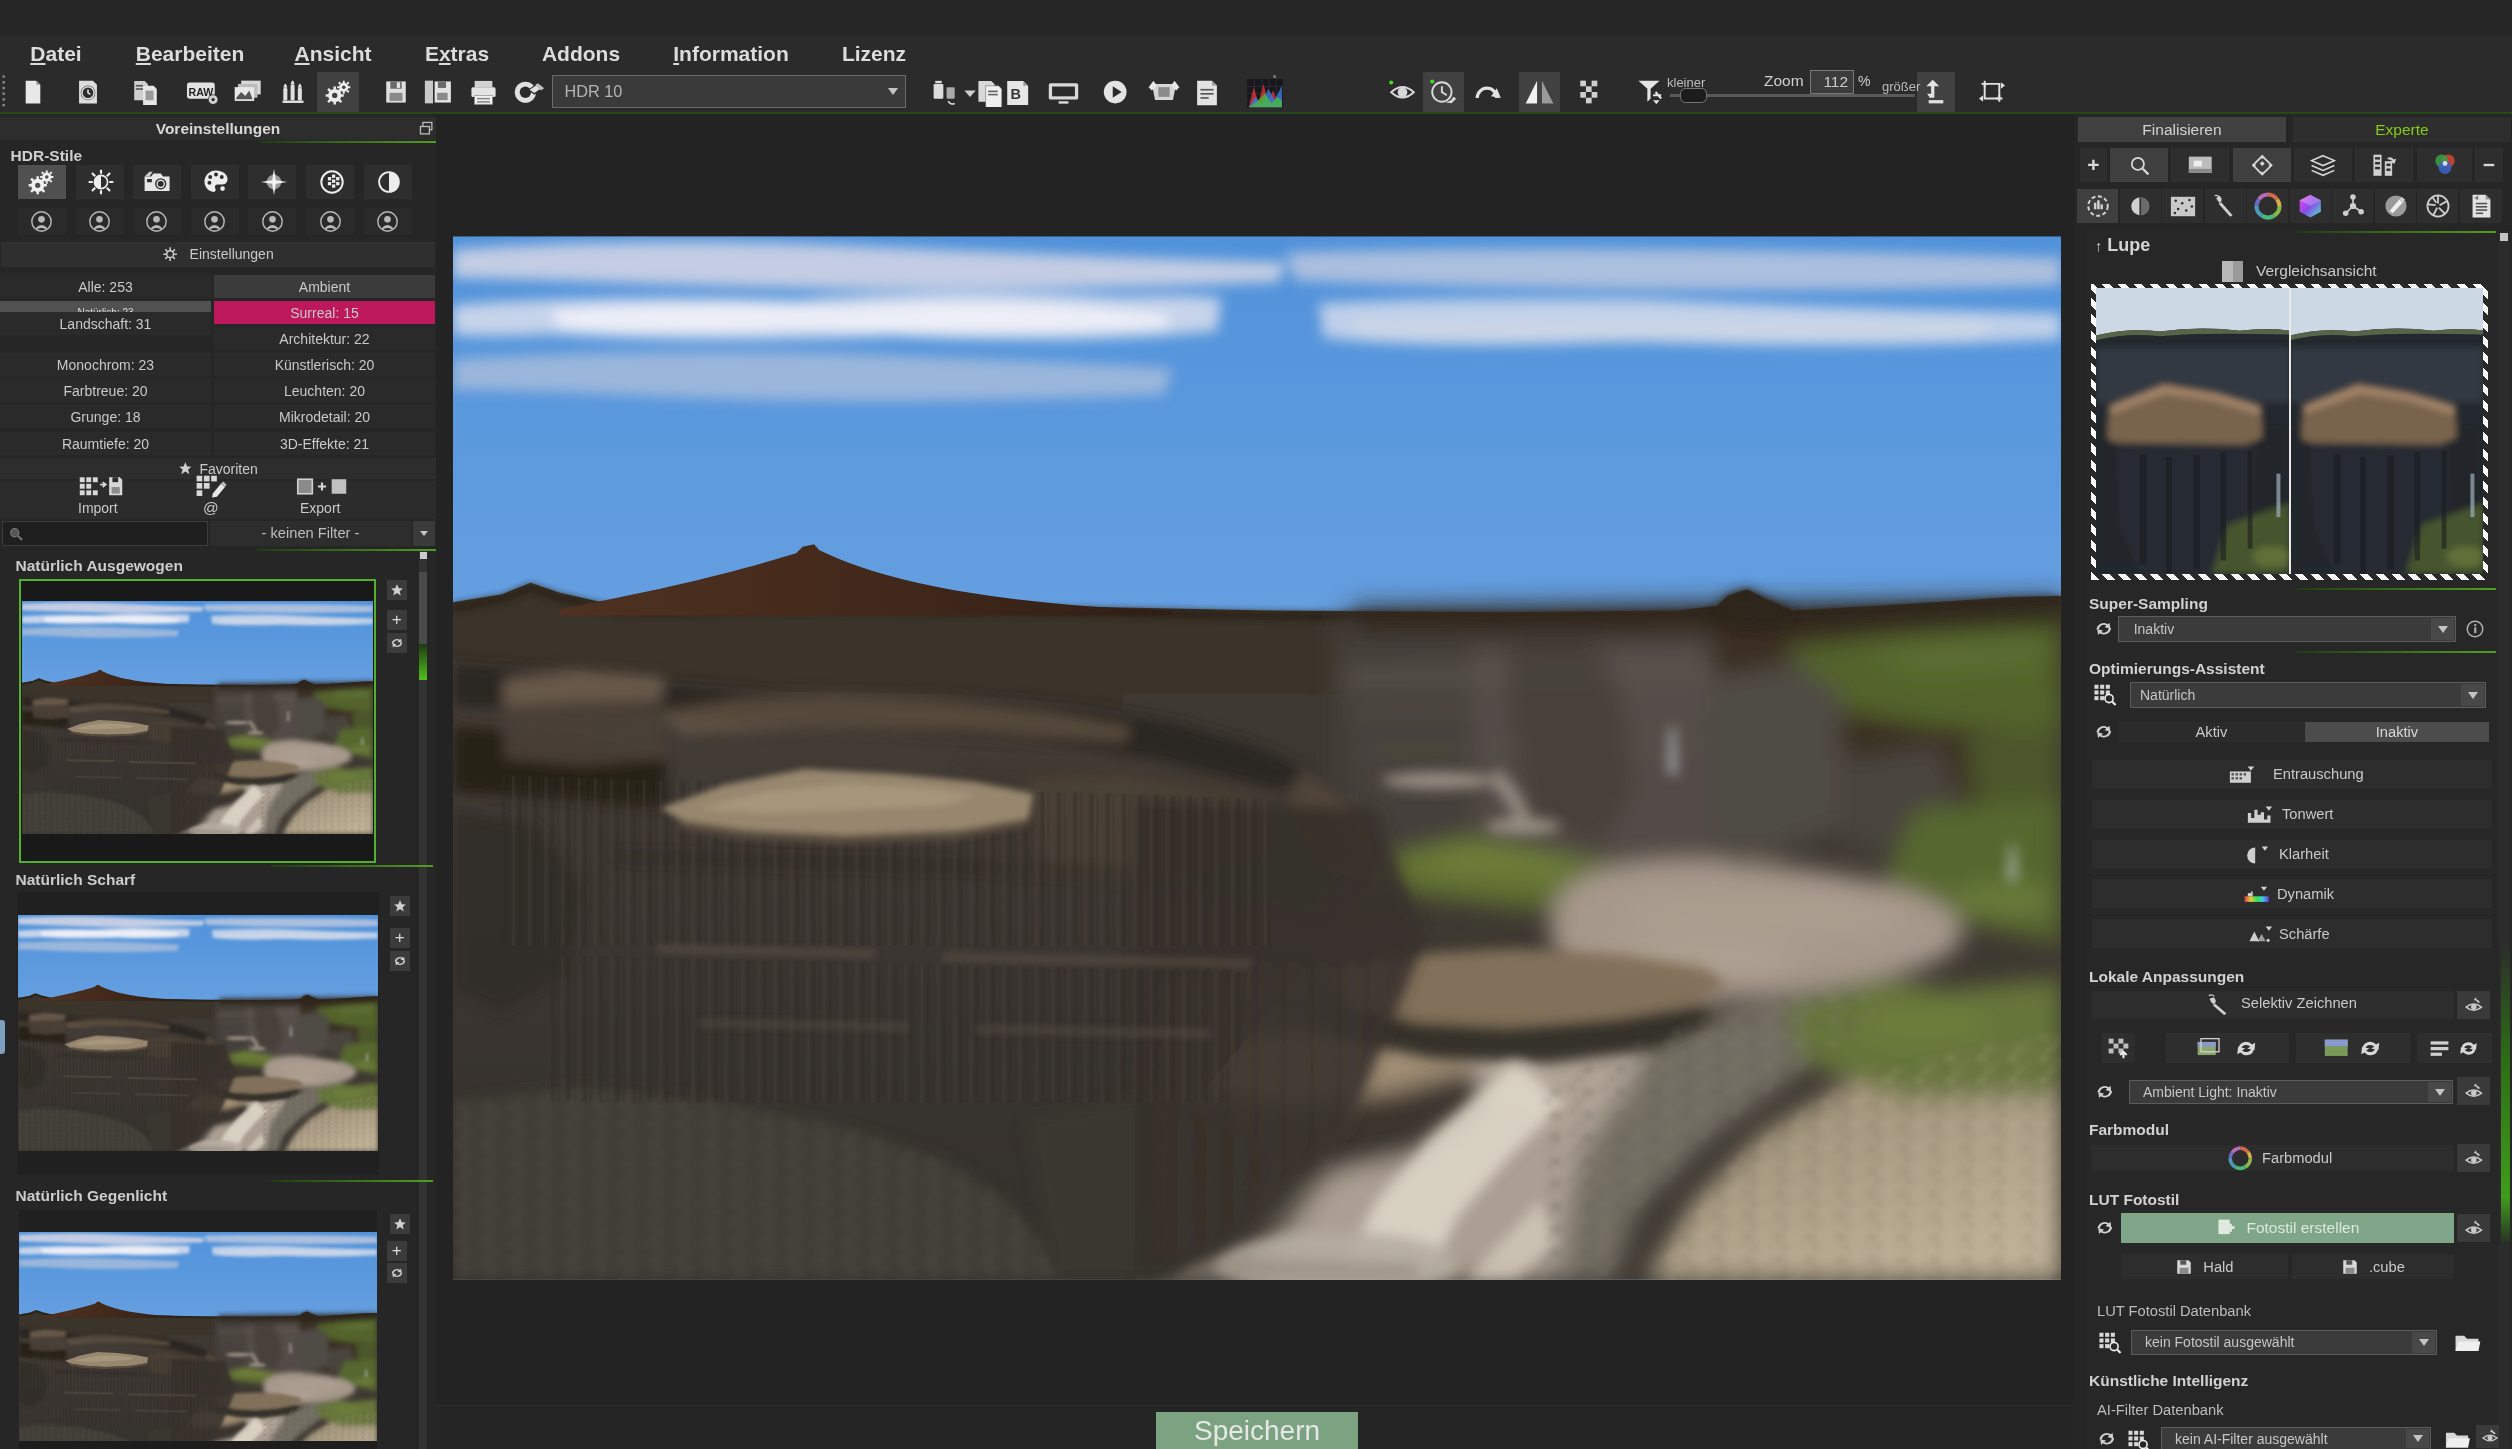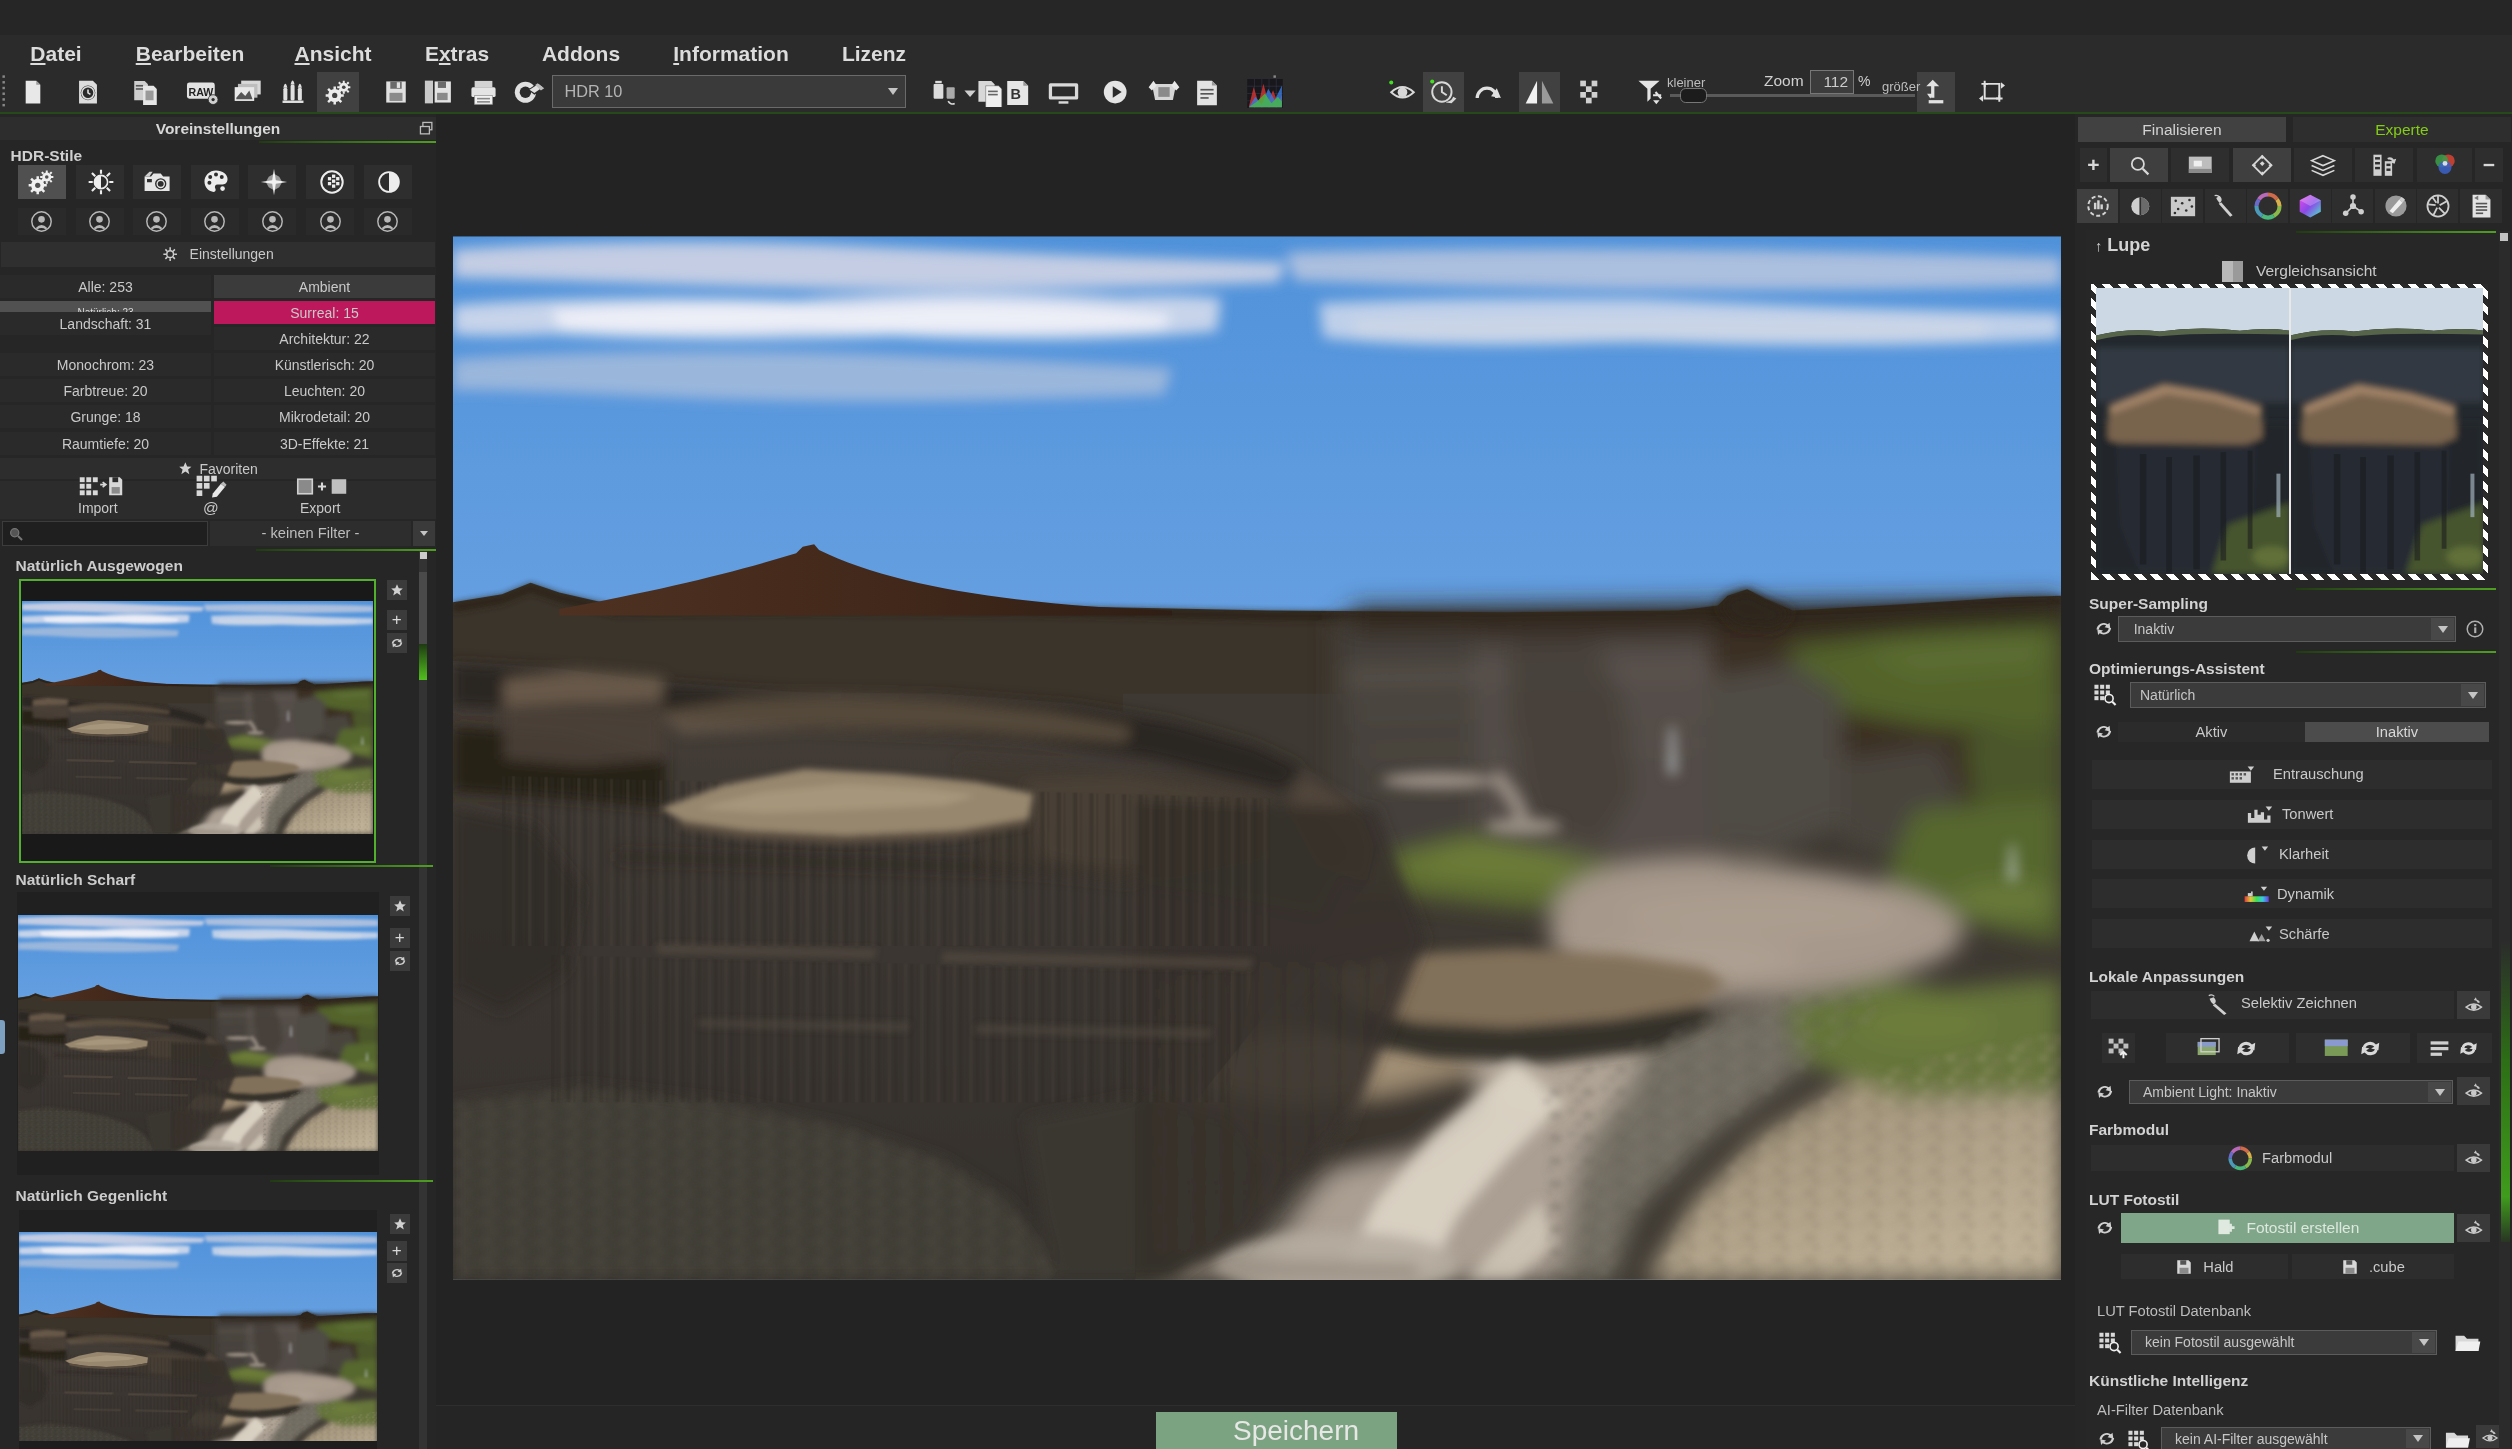--- a/index.html
+++ b/index.html
@@ -737,21 +737,21 @@
         <use href="#rf"></use>
       </svg>
     </div>
 <div class="ab" style="left:0;top:1020px;width:4.9px;height:34px;background:#7d9fc0;border-radius:0 3.3px 3.3px 0;"></div>
 <div class="ab" style="left:436px;top:114px;width:1639px;height:1336px;background:#232323;"></div>
 <div class="ab" style="left:453px;top:236px;width:1608px;height:1044px;"><svg width="1608" height="1044" viewBox="0 0 1968 1277">
         <use href="#cv"></use>
       </svg></div>
 <div class="ab" style="left:436px;top:1405px;width:1639px;height:1.6px;background:#2e2e2e;"></div>
 <div class="ab" style="left:436px;top:1406px;width:1639px;height:43px;background:#252525;"></div>
-<div class="ab ctr" style="left:1156px;top:1412px;width:202px;height:38px;background:#7ba381;padding-left:39px;">
+<div class="ab ctr" style="left:1156px;top:1412px;width:202px;height:38px;background:#7ba381;">
       <span style="font-size:28px;color:#e7e7e5;">Speichern</span>
     </div>
 <div class="ab" style="left:2075px;top:114px;width:437px;height:1336px;background:#262626;"></div>
 <div class="ab ctr" style="left:2078px;top:117px;width:208px;height:25px;background:#414141;">
       <span style="font-size:15.5px;color:#d2d2d2;">Finalisieren</span>
     </div>
 <div class="ab ctr" style="left:2293px;top:117px;width:218px;height:25px;background:#2e2e2e;">
       <span style="font-size:15.5px;color:#84cc16;">Experte</span>
     </div>
 <div class="ab ctr" style="left:2080px;top:148px;width:27px;height:34px;background:#2e2e2e;">

